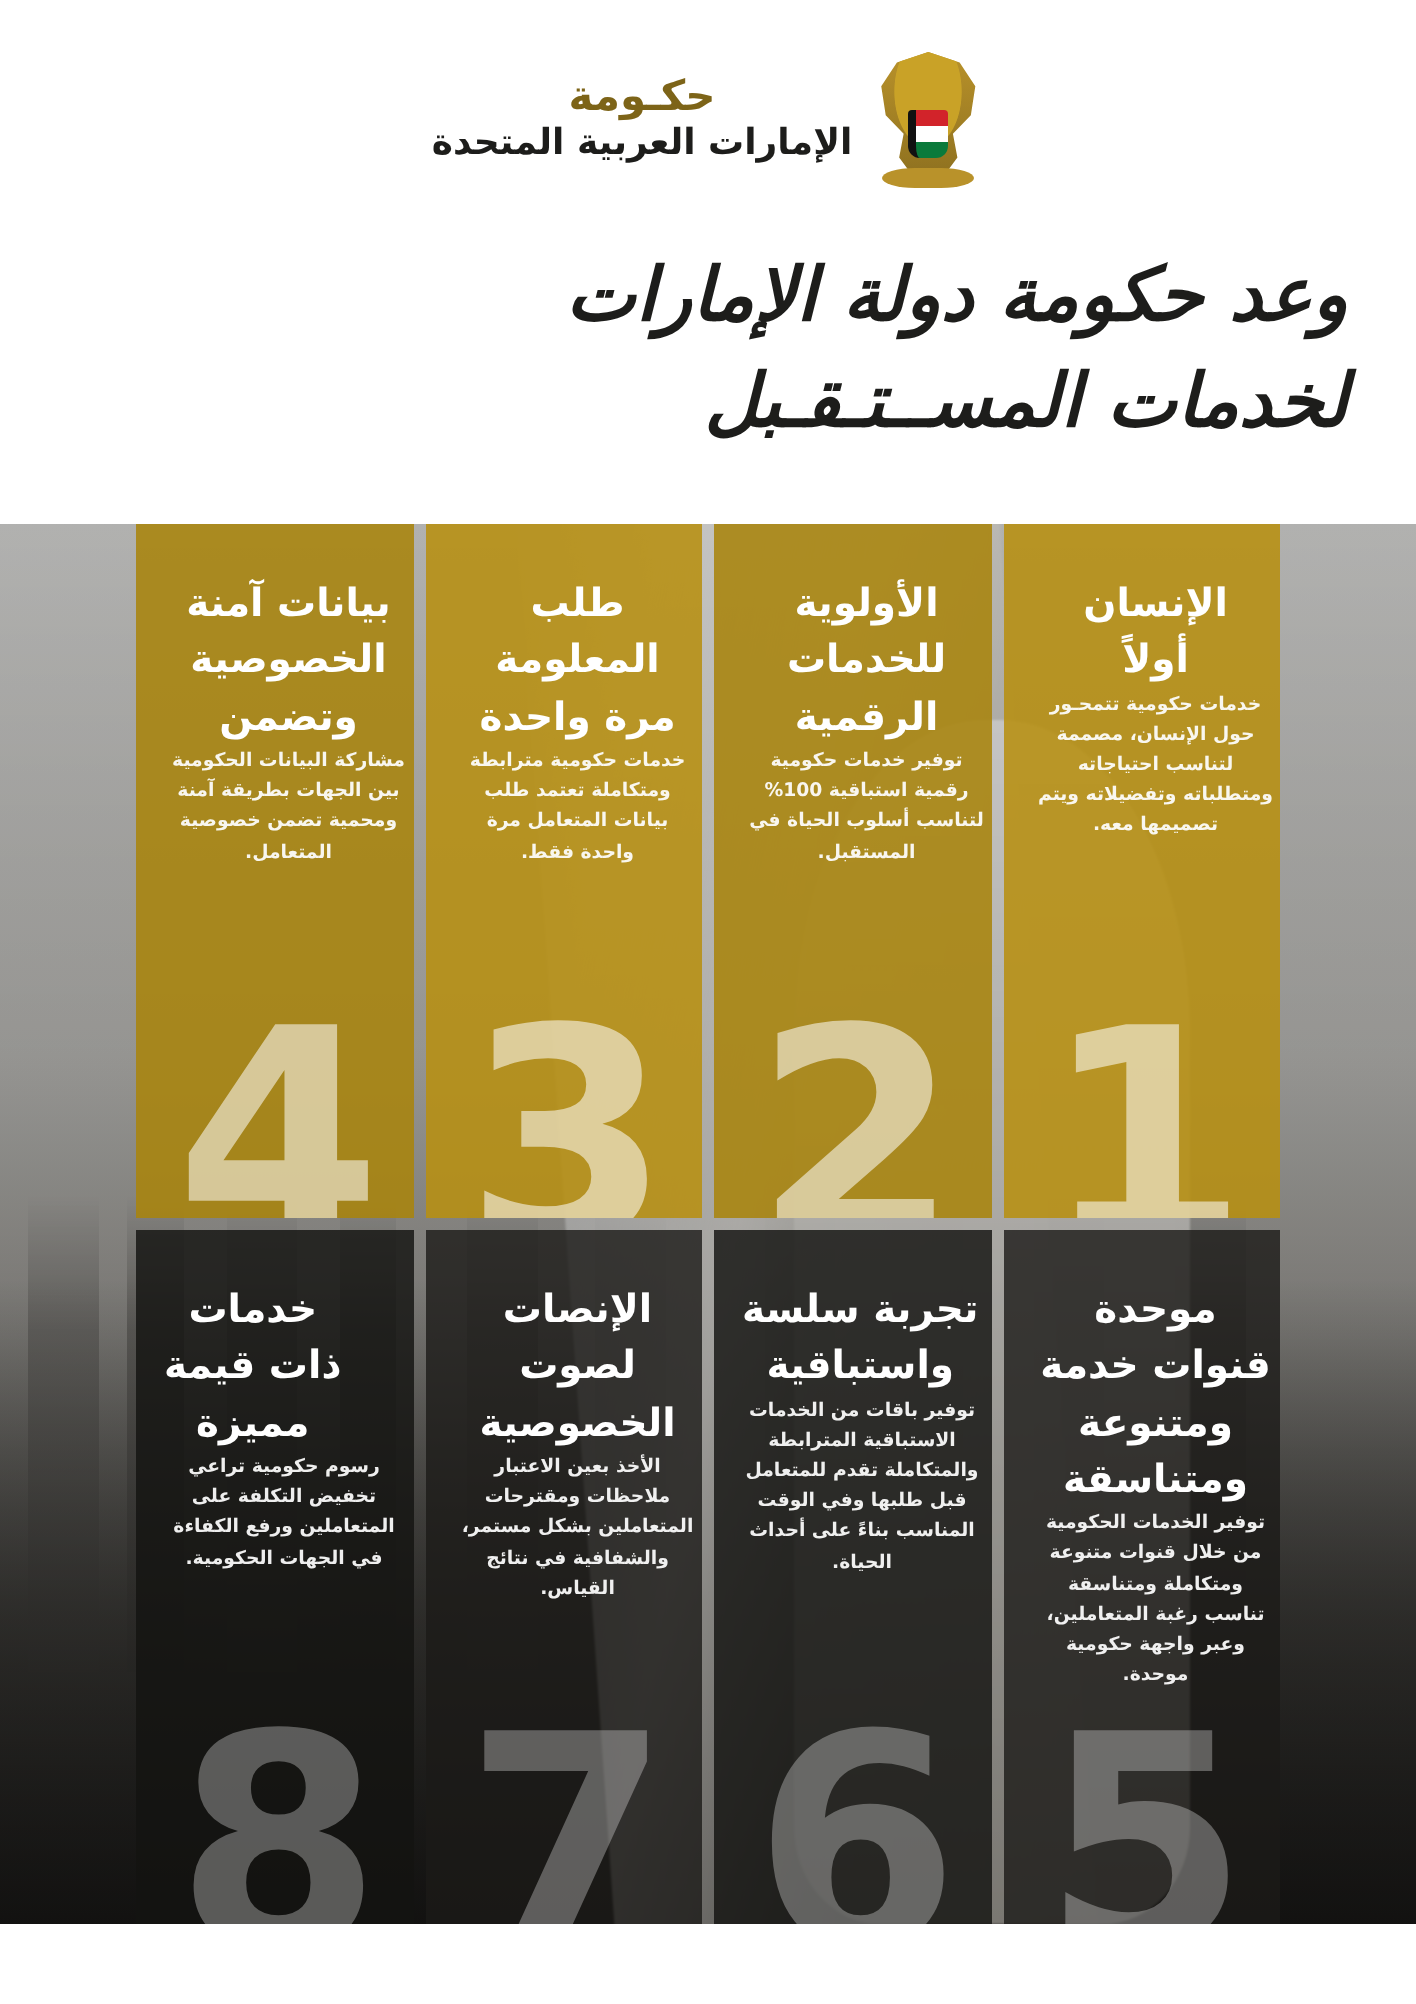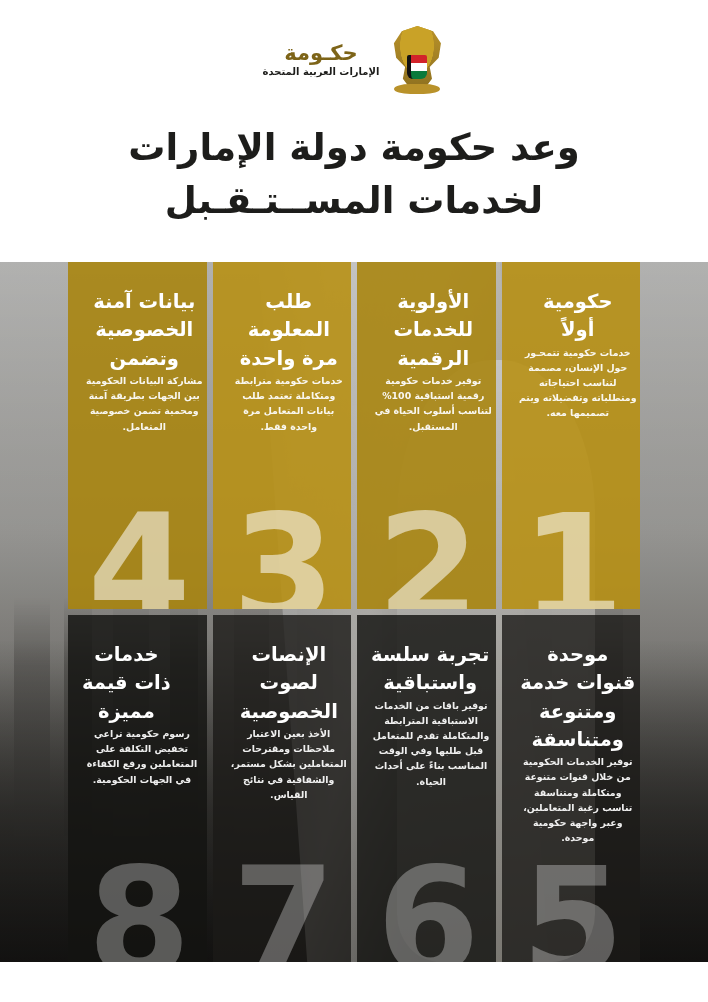--- a/index.html
+++ b/index.html
@@ -66,34 +66,35 @@
     line-height: 1.25;
     color: #8a6d1d;
   }
   .wordmark .l1 {
     font-size: 21px;
     font-weight: bold;
     letter-spacing: 1px;
     color: #7d6418;
   }
   .wordmark .l2 {
-    font-size: 10px;
+    font-size: 18px;
     font-weight: bold;
     color: #1d1d1b;
   }
 
   .title {
     margin-top: 30px;
-    text-align: center;
+    text-align: right;
     color: #1d1d1b;
     font-weight: bold;
     font-size: 37px;
     line-height: 1.42;
     letter-spacing: 0px;
     width: 640px;
+    font-style: italic;
   }
   .title .t2 { display: block; }
 
   
   .band {
     position: absolute;
     top: 262px; left: 0;
     width: 708px; height: 700px;
     overflow: hidden;
     background: #7e7c78;
@@ -247,21 +248,21 @@
       <div class="flag"></div>
       <div class="person"></div>
     </div>
     <div class="band-dark"></div>
   </div>
 
   <div class="grid">
 
     <div class="card">
       <div class="heading">
-        <div>حكومية</div>
+        <div>الإنسان</div>
         <div>أولاً</div>
       </div>
       <div class="body">خدمات حكومية تتمحـور حول الإنسان، مصممة لتناسب احتياجاته ومتطلباته وتفضيلاته ويتم تصميمها معه.</div>
       <div class="num">1</div>
     </div>
 
     <div class="card alt">
       <div class="heading">
         <div>الأولوية</div>
         <div>للخدمات</div>

